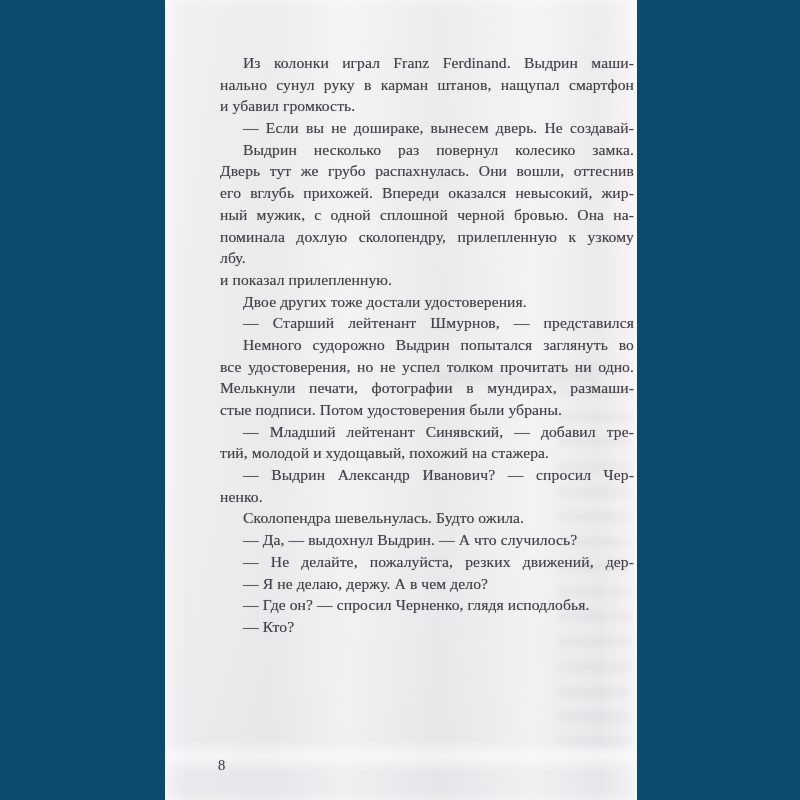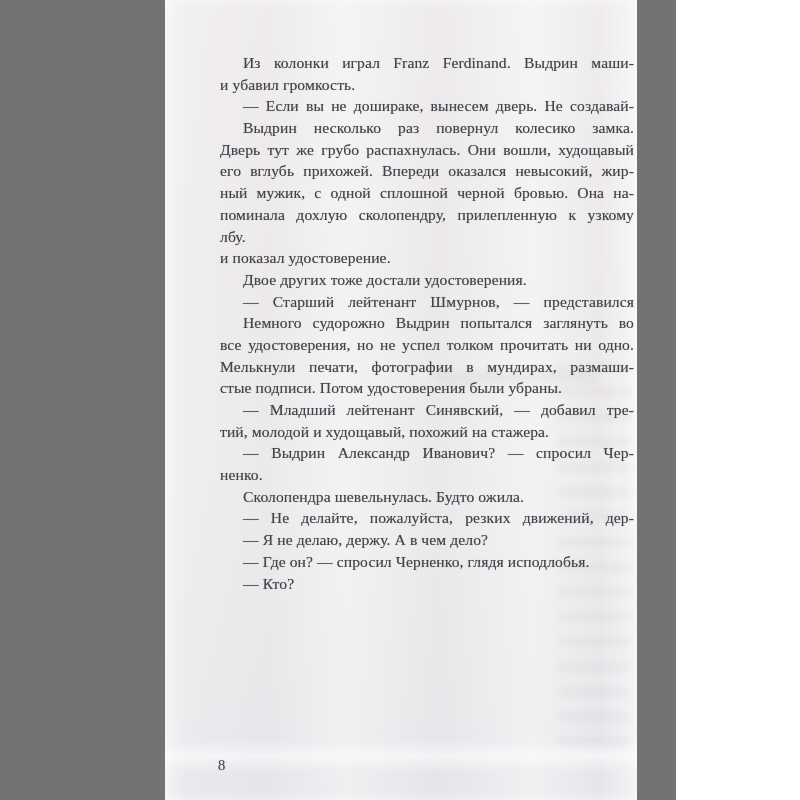--- a/index.html
+++ b/index.html
@@ -5,23 +5,23 @@
   html, body {
     margin: 0;
     padding: 0;
     width: 800px;
     height: 800px;
     background: #ffffff;
     overflow: hidden;
   }
   .stage {
     position: relative;
-    width: 676px;
+    width: 800px;
     height: 800px;
-    background: #737373;
+    background: #0c4a6e;
   }
   
   .page {
     position: absolute;
     left: 165px;
     top: 0;
     width: 472px;
     height: 800px;
     background:
       linear-gradient(180deg, rgba(255,255,255,0) 92.5%, rgba(255,255,255,0.55) 94.5%, rgba(255,255,255,0) 96.5%),
@@ -103,38 +103,39 @@
 <div class="stage">
   <div class="page">
 
     <div class="bleed-col"></div>
     <div class="bleed-band"></div>
 
     <div class="text-block">
 
       <div class="para">
         <div class="line i">Из колонки играл Franz Ferdinand. Выдрин маши-</div>
+        <div class="line">нально сунул руку в карман штанов, нащупал смартфон</div>
         <div class="line last">и убавил громкость.</div>
       </div>
 
       <div class="para">
         <div class="line i">— Если вы не дошираке, вынесем дверь. Не создавай-</div>
       </div>
 
       <div class="para">
         <div class="line i">Выдрин несколько раз повернул колесико замка.</div>
-        <div class="line">Дверь тут же грубо распахнулась. Они вошли, худощавый</div>
+        <div class="line">Дверь тут же грубо распахнулась. Они вошли, оттеснив</div>
         <div class="line">его вглубь прихожей. Впереди оказался невысокий, жир-</div>
         <div class="line">ный мужик, с одной сплошной черной бровью. Она на-</div>
         <div class="line">поминала дохлую сколопендру, прилепленную к узкому</div>
         <div class="line last">лбу.</div>
       </div>
 
       <div class="para">
-        <div class="line last">и показал удостоверение.</div>
+        <div class="line last">и показал прилепленную.</div>
       </div>
 
       <div class="para">
         <div class="line i last">Двое других тоже достали удостоверения.</div>
       </div>
 
       <div class="para">
         <div class="line i">— Старший лейтенант Шмурнов, — представился</div>
       </div>
 
@@ -152,20 +153,23 @@
 
       <div class="para">
         <div class="line i">— Выдрин Александр Иванович? — спросил Чер-</div>
         <div class="line last">ненко.</div>
       </div>
 
       <div class="para">
         <div class="line i last">Сколопендра шевельнулась. Будто ожила.</div>
       </div>
 
+      <div class="para">
+        <div class="line i last">— Да, — выдохнул Выдрин. — А что случилось?</div>
+      </div>
 
       <div class="para">
         <div class="line i">— Не делайте, пожалуйста, резких движений, дер-</div>
       </div>
 
       <div class="para">
         <div class="line i last">— Я не делаю, держу. А в чем дело?</div>
       </div>
 
       <div class="para">

